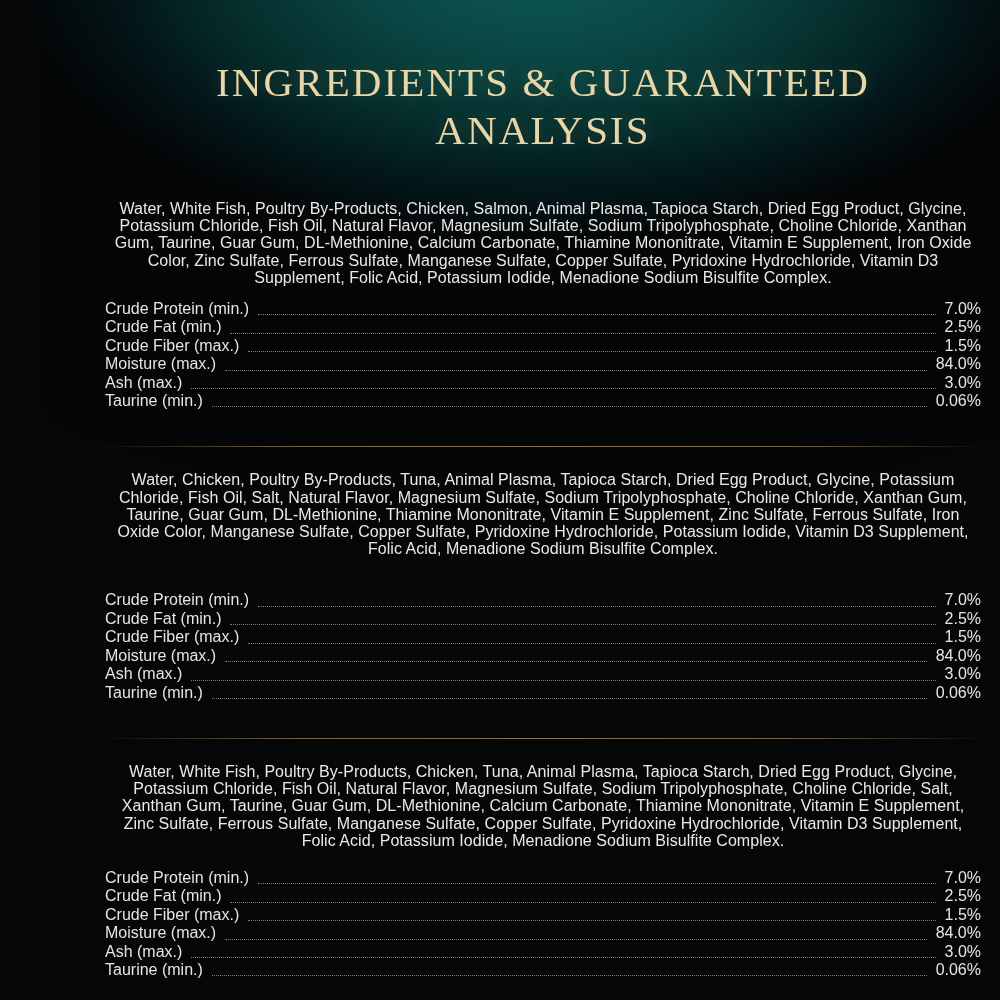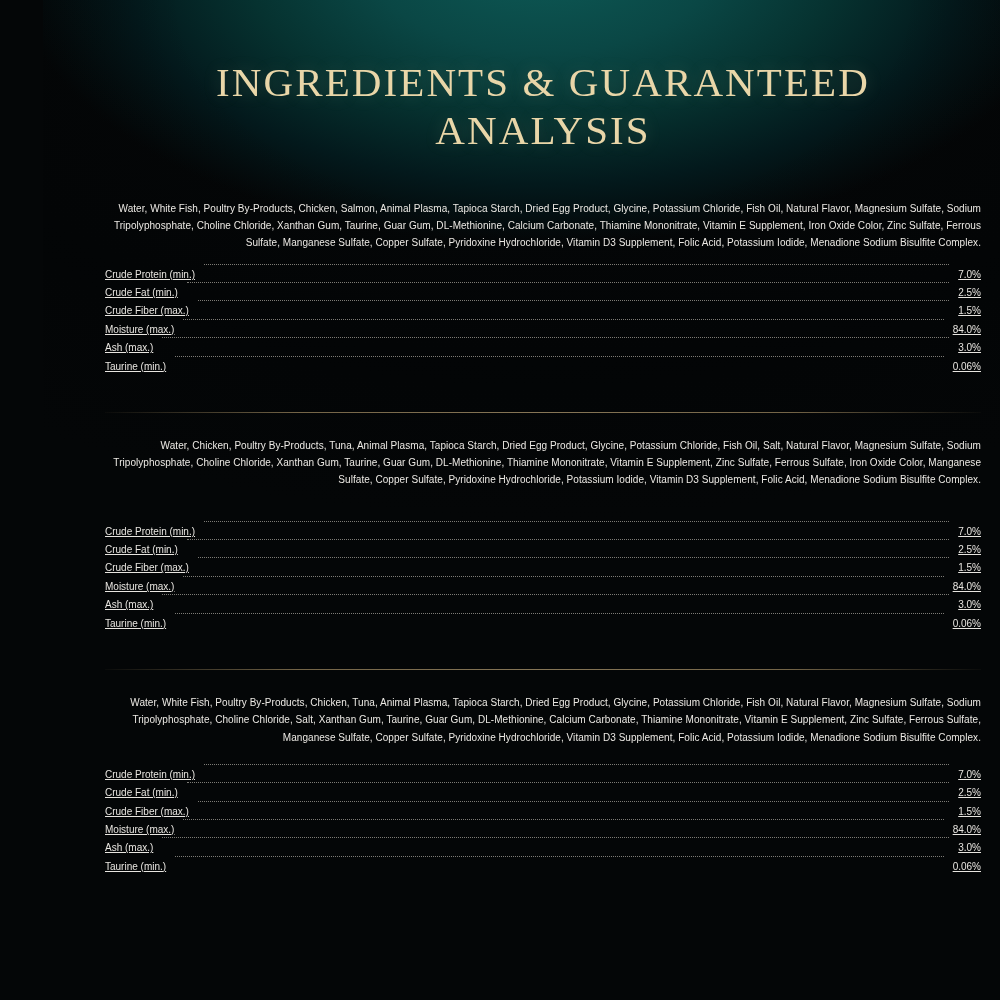--- a/index.html
+++ b/index.html
@@ -67,37 +67,36 @@
     letter-spacing: 1.2px;
     color: #e6d2a3;
     padding-top: 2px;
     text-transform: uppercase;
   }
   .content {
     flex: 1 1 auto;
     min-width: 0;
   }
   .ingredients {
-    font-size: 10px;
+    font-size: 16px;
     line-height: 17.2px;
     color: #ece9e4;
     letter-spacing: 0.05px;
-    text-align: right;
+    text-align: center;
   }
   .analysis {
     margin-top: 14px;
   }
   .analysis-row {
     display: flex;
-    align-items: flex-start;
-    font-size: 10px;
+    align-items: flex-end;
+    font-size: 16px;
     line-height: 18.4px;
     color: #e8e5e0;
     white-space: nowrap;
-    text-decoration: underline;
   }
   .analysis-label {
     flex: 0 0 auto;
     padding-right: 5px;
   }
   .dots {
     flex: 1 1 auto;
     height: 1px;
     position: relative;
     top: -3px;

